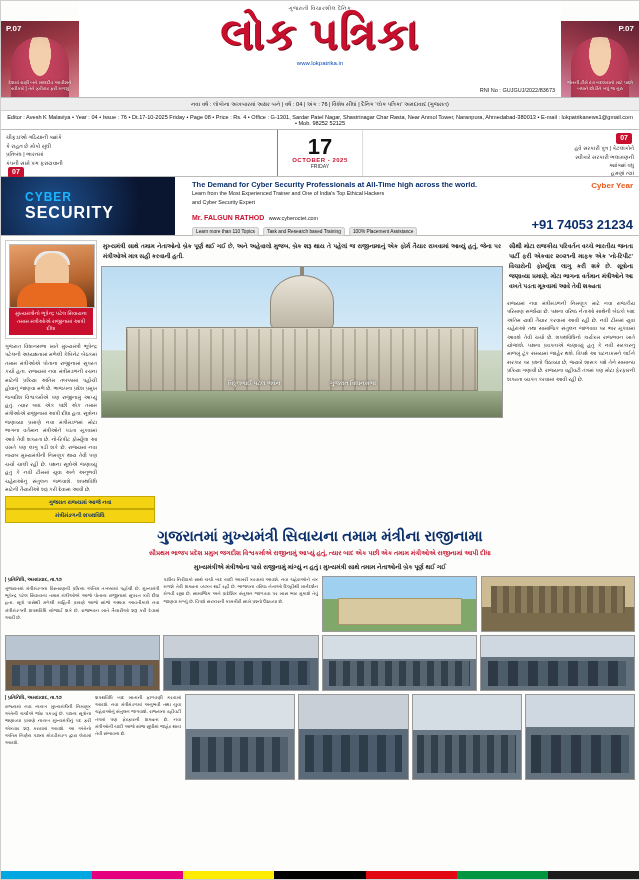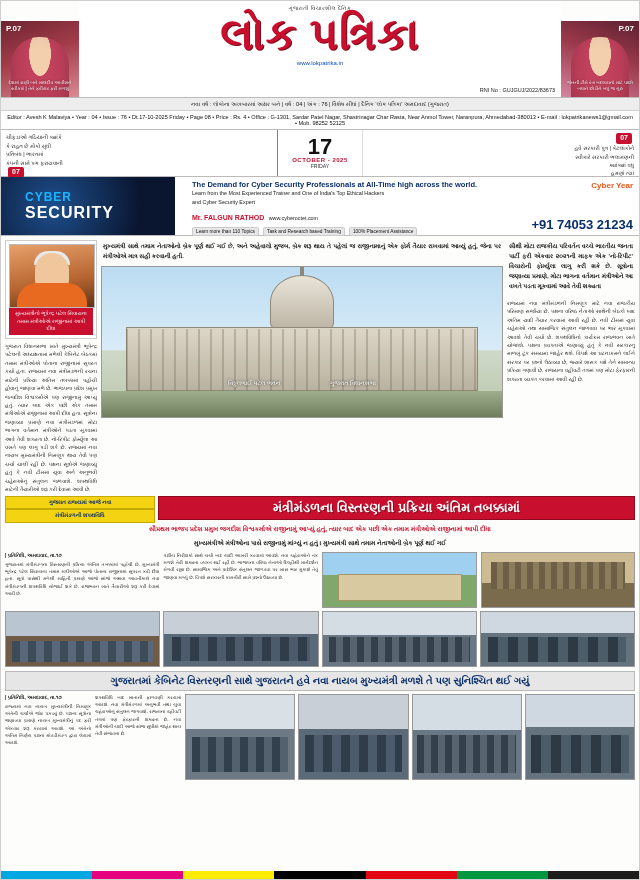--- a/index.html
+++ b/index.html
@@ -330,25 +330,23 @@
       <div class="hero-top-text">સૌથી મોટા રાજકીય પરિવર્તન વચ્ચે ભારતીય જનતા પાર્ટી ફરી એકવાર ૨૦૨૧ની માફક એક 'નો-રિપીટ' વિચારોની ફોર્મ્યુલા લાગુ કરી શકે છે. સૂત્રોના જણાવ્યા પ્રમાણે, મોટા ભાગના વર્તમાન મંત્રીઓને આ વખતે પડતા મૂકવામાં આવે તેવી શક્યતા</div>
       <div class="guj-body">રાજ્યમાં નવા મંત્રીમંડળની નિમણૂક માટે નવા રાજકીય પરિમાણ સર્જાયા છે. પક્ષના વરિષ્ઠ નેતાઓ સાથેની બેઠકો બાદ અંતિમ યાદી તૈયાર કરવામાં આવી રહી છે. નવી ટીમમાં યુવા ચહેરાઓ તથા સામાજિક સંતુલન જાળવવા પર ભાર મૂકવામાં આવશે તેવી ચર્ચા છે. શપથવિધિનો કાર્યક્રમ રાજભવન ખાતે યોજાશે. પક્ષના પ્રવક્તાએ જણાવ્યું હતું કે નવી સરકારનું માળખું ટૂંક સમયમાં જાહેર થશે. વિપક્ષે આ ઘટનાક્રમને લઈને સરકાર પર પ્રશ્નો ઉઠાવ્યા છે, જ્યારે શાસક પક્ષે તેને સામાન્ય પ્રક્રિયા ગણાવી છે. રાજ્યના વહીવટી તંત્રમાં પણ મોટા ફેરફારની શક્યતા વ્યક્ત કરવામાં આવી રહી છે.</div>
     </div>
   </div>
 
   <div style="display:flex;gap:3px;padding:2px 4px 0 4px;">
     <div style="flex:0 0 150px;">
       <div class="yellow-strap">ગુજરાત રાજ્યમાં આજે નવા</div>
       <div class="yellow-strap">મંત્રીમંડળની શપથવિધિ</div>
     </div>
-    <div style="flex:1;">
-      <div class="red-strap">મંત્રીમંડળના વિસ્તરણની પ્રક્રિયા અંતિમ તબક્કામાં</div>
-    </div>
-  </div>
-
+  </div>
+
+  <div class="blue-head">ગુજરાતમાં મુખ્યમંત્રી સિવાયના તમામ મંત્રીના રાજીનામા</div>
   <div class="sub-head">સૌપ્રથમ ભાજપ પ્રદેશ પ્રમુખ જગદીશ વિશ્વકર્માએ રાજીનામું આપ્યું હતું, ત્યાર બાદ એક પછી એક તમામ મંત્રીઓએ રાજીનામાં આપી દીધા</div>
 
   <div class="mid-head">મુખ્યમંત્રીએ મંત્રીઓના પાસે રાજીનામું માંગ્યું ન હતું । મુખ્યમંત્રી સાથે તમામ નેતાઓની બ્રેક પૂર્ણ થઈ ગઈ</div>
 
   <div class="three">
     <div class="c">
       <div class="byline">| પ્રતિનિધિ, અમદાવાદ, તા.૧૭</div>
       <div class="tiny">ગુજરાતમાં મંત્રીમંડળના વિસ્તરણની પ્રક્રિયા અંતિમ તબક્કામાં પહોંચી છે. મુખ્યમંત્રી ભૂપેન્દ્ર પટેલ સિવાયના તમામ મંત્રીઓએ આજે પોતાના રાજીનામાં સુપરત કરી દીધા હતા. સૂત્રો પાસેથી મળેલી માહિતી પ્રમાણે આજે સાંજે અથવા આવતીકાલે નવા મંત્રીમંડળની શપથવિધિ યોજાઈ શકે છે. રાજભવન ખાતે તૈયારીઓ શરૂ કરી દેવામાં આવી છે.</div>
     </div>
     <div class="c">
@@ -370,21 +368,20 @@
         <div class="photo p4"></div>
       </div>
     <div class="cell">
         <div class="photo p5"></div>
       </div>
     <div class="cell">
         <div class="photo p6"></div>
       </div>
   </div>
 
-  <div class="grey-strap">ગુજરાતમાં કેબિનેટ વિસ્તરણની સાથે ગુજરાતને હવે નવા નાયબ મુખ્યમંત્રી મળશે તે પણ સુનિશ્ચિત થઈ ગયું</div>
 
   <div class="bottom-cols">
     <div class="bc">
       <div class="byline">| પ્રતિનિધિ, અમદાવાદ, તા.૧૭</div>
       <div class="tiny">રાજ્યમાં નવા નાયબ મુખ્યમંત્રીની નિમણૂક અંગેની ચર્ચાએ જોર પકડ્યું છે. પક્ષના સૂત્રોના જણાવ્યા પ્રમાણે નાયબ મુખ્યમંત્રીનું પદ ફરી એકવાર શરૂ કરવામાં આવશે. આ અંગેનો અંતિમ નિર્ણય પક્ષના મોવડીમંડળ દ્વારા લેવામાં આવશે.</div>
     </div>
     <div class="bc">
       <div class="tiny">શપથવિધિ બાદ ખાતાની ફાળવણી કરવામાં આવશે. નવા મંત્રીમંડળમાં અનુભવી તથા યુવા ચહેરાઓનું સંતુલન જળવાશે. રાજ્યના વહીવટી તંત્રમાં પણ ફેરફારની શક્યતા છે. નવા મંત્રીઓની યાદી આજે સાંજ સુધીમાં જાહેર થાય તેવી સંભાવના છે.</div>
     </div>
     <div class="bottom-photos">

